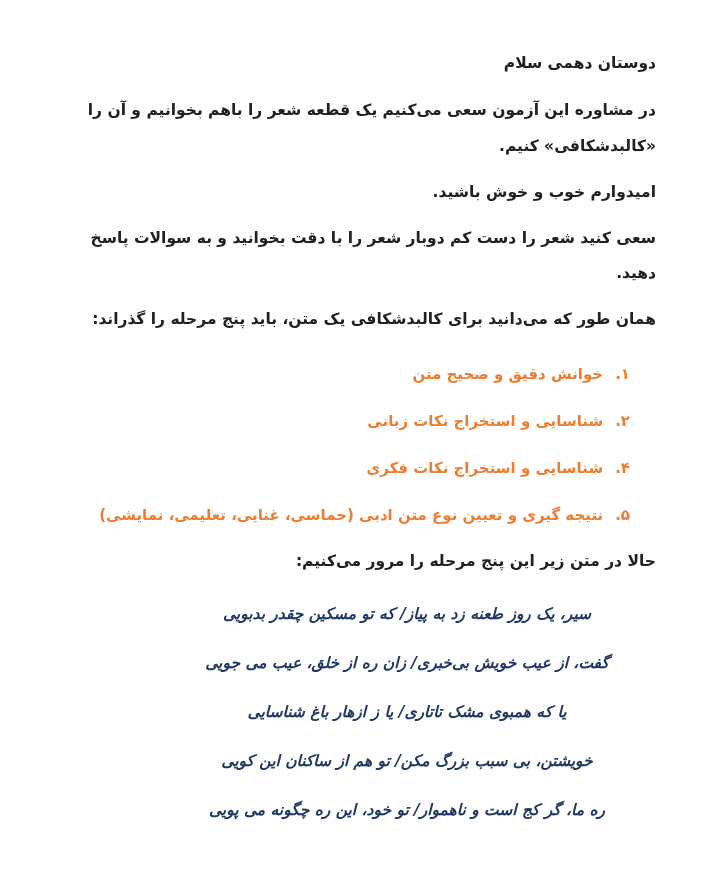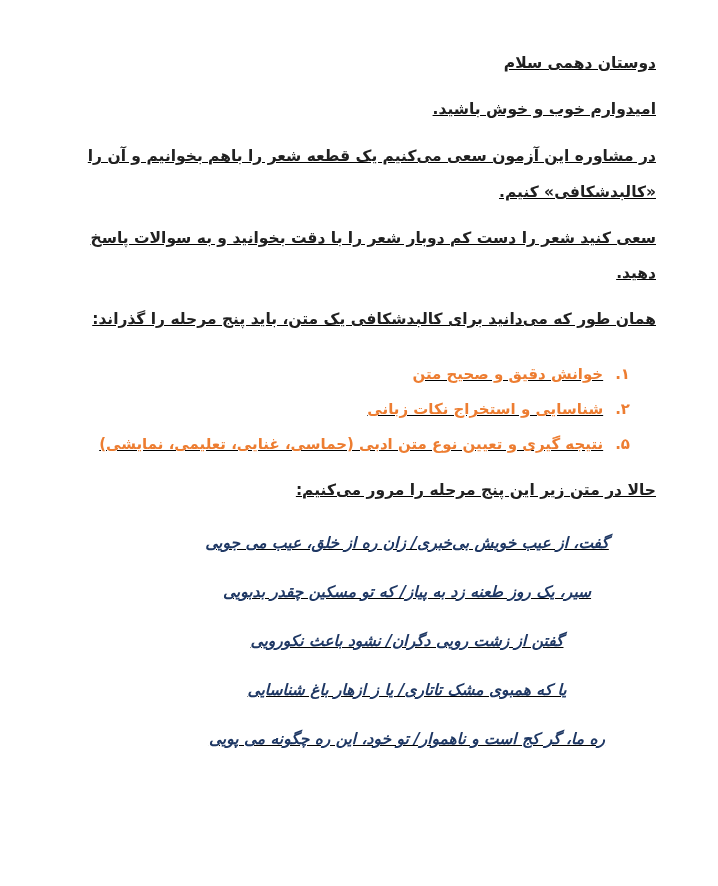--- a/index.html
+++ b/index.html
@@ -13,21 +13,20 @@
     overflow: hidden;
     font-family: "DejaVu Sans", sans-serif;
     direction: rtl;
   }
   .page {
     box-sizing: border-box;
     width: 718px;
     height: 886px;
     padding: 46px 62px 4px 62px;
     background: #ffffff;
-    text-decoration: underline;
   }
   .para {
     margin: 0 0 11px 0;
     font-size: 15.5px;
     font-weight: bold;
     color: #212121;
     line-height: 35px;
     text-align: right;
   }
   .para .wrap-line {
@@ -38,20 +37,21 @@
     list-style: none;
     margin: 20px 0 11px 0;
     padding: 0 26px 0 0;
   }
   .step {
     font-size: 15px;
     font-weight: bold;
     color: #ED7D31;
     line-height: 35px;
     text-align: right;
+    margin-top: 12px;
   }
   .step-num {
     display: inline-block;
     margin-left: 12px;
   }
   .poem {
     margin: 3px 0 0 96px;
     text-align: center;
   }
   .poem-line {
@@ -63,40 +63,41 @@
     line-height: 49px;
   }
 </style>
 </head>
 <body>
 
 <div class="page">
 
   <p class="para">دوستان دهمی سلام</p>
 
-  <p class="para">امیدوارم خوب و خوش باشید.</p>
-
   <p class="para">
       <span class="wrap-line">در مشاوره این آزمون سعی می‌کنیم یک قطعه شعر را باهم بخوانیم و آن را</span>
       <span class="wrap-line">«کالبدشکافی» کنیم.</span>
     </p>
+
+  <p class="para">امیدوارم خوب و خوش باشید.</p>
 
   <p class="para">سعی کنید شعر را دست کم دوبار شعر را با دقت بخوانید و به سوالات پاسخ دهید.</p>
 
   <p class="para">همان طور که می‌دانید برای کالبدشکافی یک متن، باید پنج مرحله را گذراند:</p>
 
   <ol class="steps">
     <li class="step"><span class="step-num">۱.</span><span>خوانش دقیق و صحیح متن</span></li>
     <li class="step"><span class="step-num">۲.</span><span>شناسایی و استخراج نکات زبانی</span></li>
+    <li class="step"><span class="step-num">۴.</span><span>شناسایی و استخراج نکات فکری</span></li>
     <li class="step"><span class="step-num">۵.</span><span>نتیجه گیری و تعیین نوع متن ادبی (حماسی، غنایی، تعلیمی، نمایشی)</span></li>
   </ol>
 
   <p class="para">حالا در متن زیر این پنج مرحله را مرور می‌کنیم:</p>
 
   <div class="poem">
+    <p class="poem-line">سیر، یک روز طعنه زد به پیاز/ که تو مسکین چقدر بدبویی</p>
     <p class="poem-line">گفت، از عیب خویش بی‌خبری/ زان ره از خلق، عیب می جویی</p>
-    <p class="poem-line">سیر، یک روز طعنه زد به پیاز/ که تو مسکین چقدر بدبویی</p>
-    <p class="poem-line">گفتن از زشت رویی دگران/ نشود باعث نکورویی</p>
     <p class="poem-line">یا که همبوی مشک تاتاری/ یا ز ازهار باغ شناسایی</p>
+    <p class="poem-line">خویشتن، بی سبب بزرگ مکن/ تو هم از ساکنان این کویی</p>
     <p class="poem-line">ره ما، گر کج است و ناهموار/ تو خود، این ره چگونه می پویی</p>
   </div>
 
 </div>
 
 </body></html>

